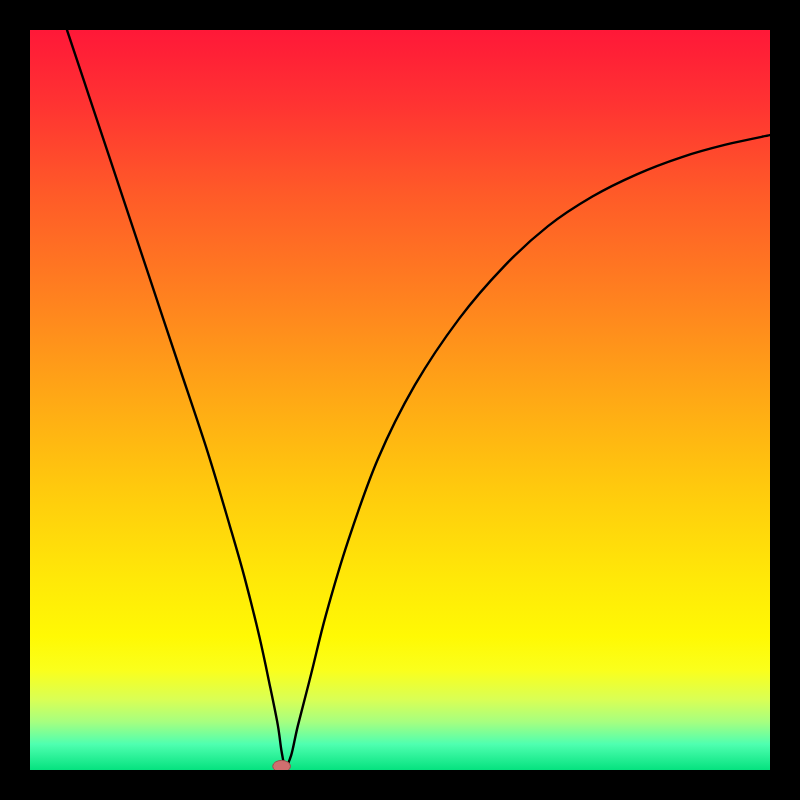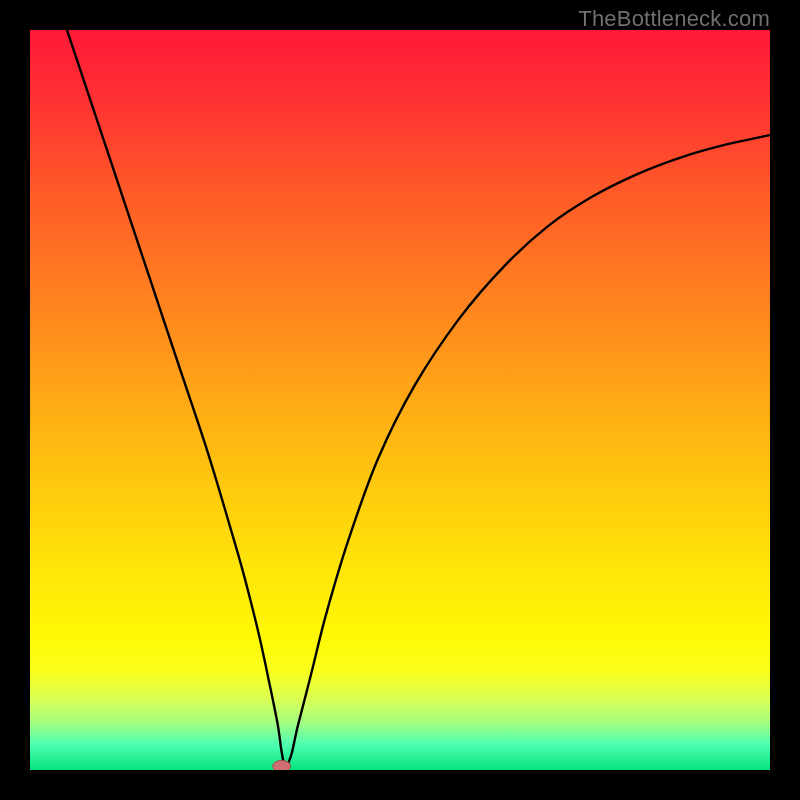--- a/index.html
+++ b/index.html
@@ -57,14 +57,13 @@
             <stop offset="93.50%" stop-color="#a6ff80"></stop>
             <stop offset="96.50%" stop-color="#4fffb0"></stop>
             <stop offset="100.00%" stop-color="#05e27f"></stop>
           </linearGradient>
       </defs>
       <rect x="0" y="0" width="740" height="740" fill="url(#heat)"></rect>
       <path id="curve" fill="none" stroke-width="2.4" stroke-linejoin="round" stroke-linecap="round" d="M 37.00 0.00 C 40.70 11.10, 50.57 40.70, 59.20 66.60 C 67.83 92.50, 78.93 125.80, 88.80 155.40 C 98.67 185.00, 108.53 214.60, 118.40 244.20 C 128.27 273.80, 138.13 303.40, 148.00 333.00 C 157.87 362.60, 168.97 394.67, 177.60 421.80 C 186.23 448.93, 193.63 474.83, 199.80 495.80 C 205.97 516.77, 209.67 529.10, 214.60 547.60 C 219.53 566.10, 225.08 588.30, 229.40 606.80 C 233.72 625.30, 237.42 643.80, 240.50 658.60 C 243.58 673.40, 246.05 685.12, 247.90 695.60 C 249.75 706.08, 250.37 714.72, 251.60 721.50 C 252.83 728.28, 253.70 735.68, 255.30 736.30 C 256.90 736.92, 259.12 731.98, 261.22 725.20 C 263.32 718.42, 264.55 709.17, 267.88 695.60 C 271.21 682.03, 276.51 662.30, 281.20 643.80 C 285.89 625.30, 289.83 606.80, 296.00 584.60 C 302.17 562.40, 309.57 536.50, 318.20 510.60 C 326.83 484.70, 336.70 455.10, 347.80 429.20 C 358.90 403.30, 371.23 378.63, 384.80 355.20 C 398.37 331.77, 414.40 308.33, 429.20 288.60 C 444.00 268.87, 458.80 252.22, 473.60 236.80 C 488.40 221.38, 503.20 207.82, 518.00 196.10 C 532.80 184.38, 547.60 175.13, 562.40 166.50 C 577.20 157.87, 592.00 150.84, 606.80 144.30 C 621.60 137.76, 636.40 132.21, 651.20 127.28 C 666.00 122.35, 680.80 118.40, 695.60 114.70 C 710.40 111.00, 732.60 106.68, 740.00 105.08" stroke="#000000"></path>
       <ellipse id="marker" cx="251.60" cy="736.30" rx="8.88" ry="5.92" fill="#cf6f6f" stroke="#9c4c4c" stroke-width="1"></ellipse>
     </svg>
   </div>
-  <div class="watermark">TheBottleneck.com</div>
 </div>
 
 </body></html>

